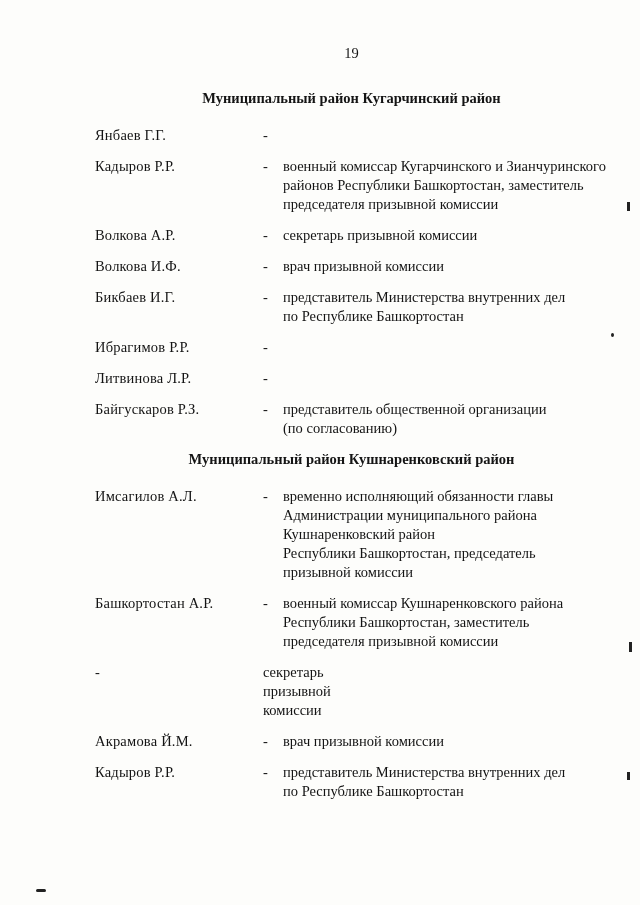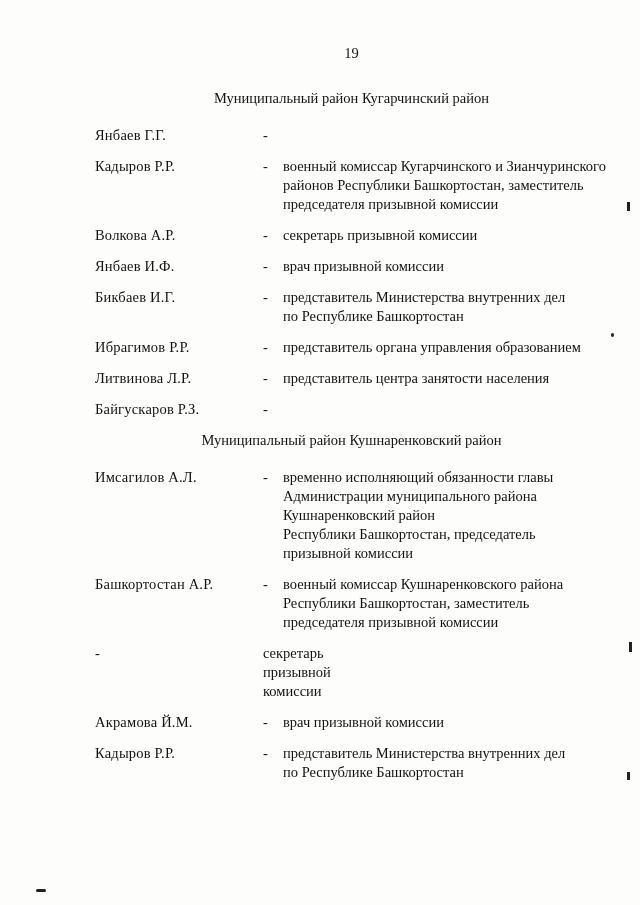--- a/index.html
+++ b/index.html
@@ -24,21 +24,21 @@
   }
   .page-number {
     text-align: center;
     font-size: 14.5px;
     line-height: 19px;
     margin-bottom: 26px;
   }
   .section-title {
     text-align: center;
     font-size: 14.5px;
-    font-weight: normal;
+    font-weight: bold;
     line-height: 19px;
     margin: 4px 0 18px 0;
   }
   .entry {
     display: grid;
     grid-template-columns: 168px 20px 1fr;
     font-size: 14.5px;
     line-height: 19px;
     margin-bottom: 12px;
   }
@@ -84,47 +84,47 @@
 председателя призывной комиссии</div>
   </div>
 
   <div class="entry">
     <div class="entry-name">Волкова А.Р.</div>
     <div class="entry-dash">-</div>
     <div class="entry-role">секретарь призывной комиссии</div>
   </div>
 
   <div class="entry">
-    <div class="entry-name">Янбаев И.Ф.</div>
+    <div class="entry-name">Волкова И.Ф.</div>
     <div class="entry-dash">-</div>
     <div class="entry-role">врач призывной комиссии</div>
   </div>
 
   <div class="entry">
     <div class="entry-name">Бикбаев И.Г.</div>
     <div class="entry-dash">-</div>
     <div class="entry-role">представитель Министерства внутренних дел
 по Республике Башкортостан</div>
   </div>
 
   <div class="entry">
     <div class="entry-name">Ибрагимов Р.Р.</div>
     <div class="entry-dash">-</div>
-    <div class="entry-role">представитель органа управления образованием</div>
   </div>
 
   <div class="entry">
     <div class="entry-name">Литвинова Л.Р.</div>
     <div class="entry-dash">-</div>
-    <div class="entry-role">представитель центра занятости населения</div>
   </div>
 
   <div class="entry">
     <div class="entry-name">Байгускаров Р.З.</div>
     <div class="entry-dash">-</div>
+    <div class="entry-role">представитель общественной организации
+(по согласованию)</div>
   </div>
 </div>
   </section>
 
   <section class="section">
     <h2 class="section-title">Муниципальный район Кушнаренковский район</h2>
     <div class="entries">
   <div class="entry">
     <div class="entry-name">Имсагилов А.Л.</div>
     <div class="entry-dash">-</div>

